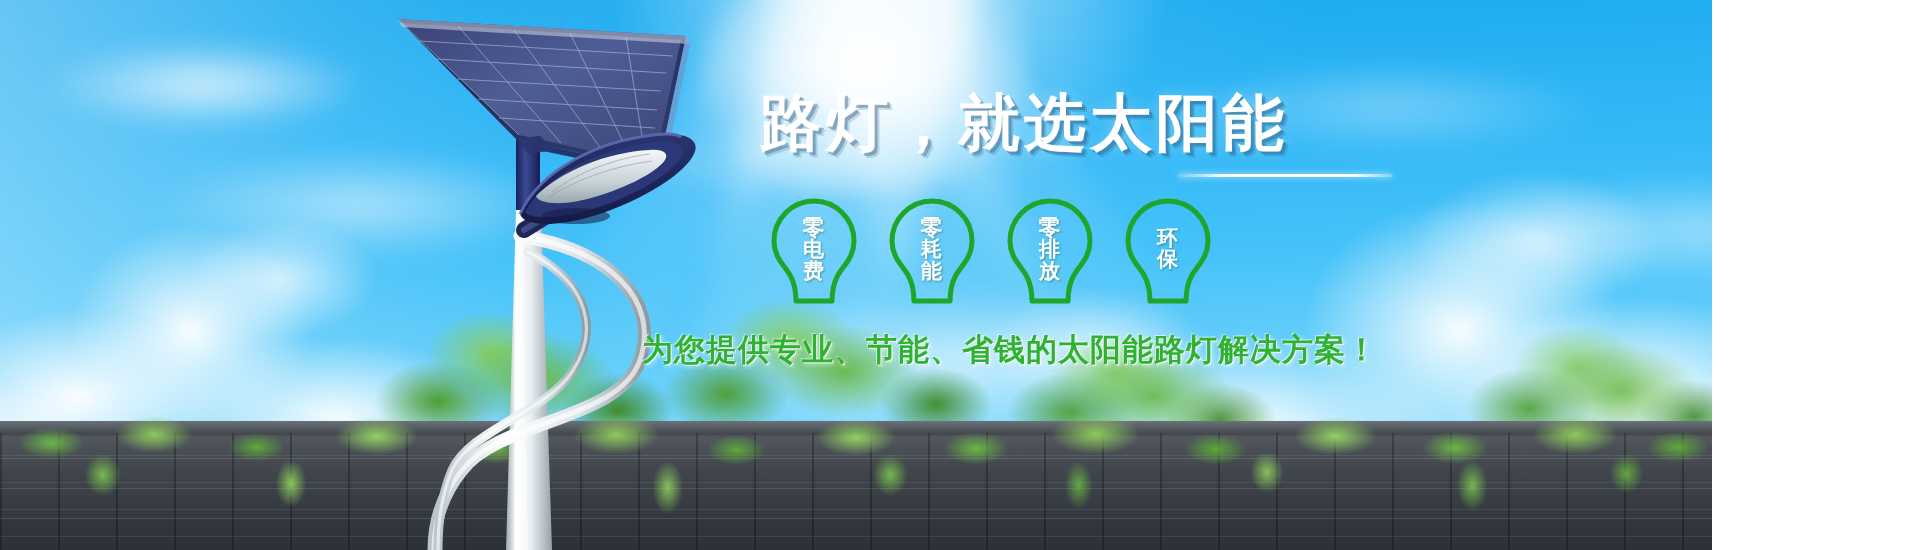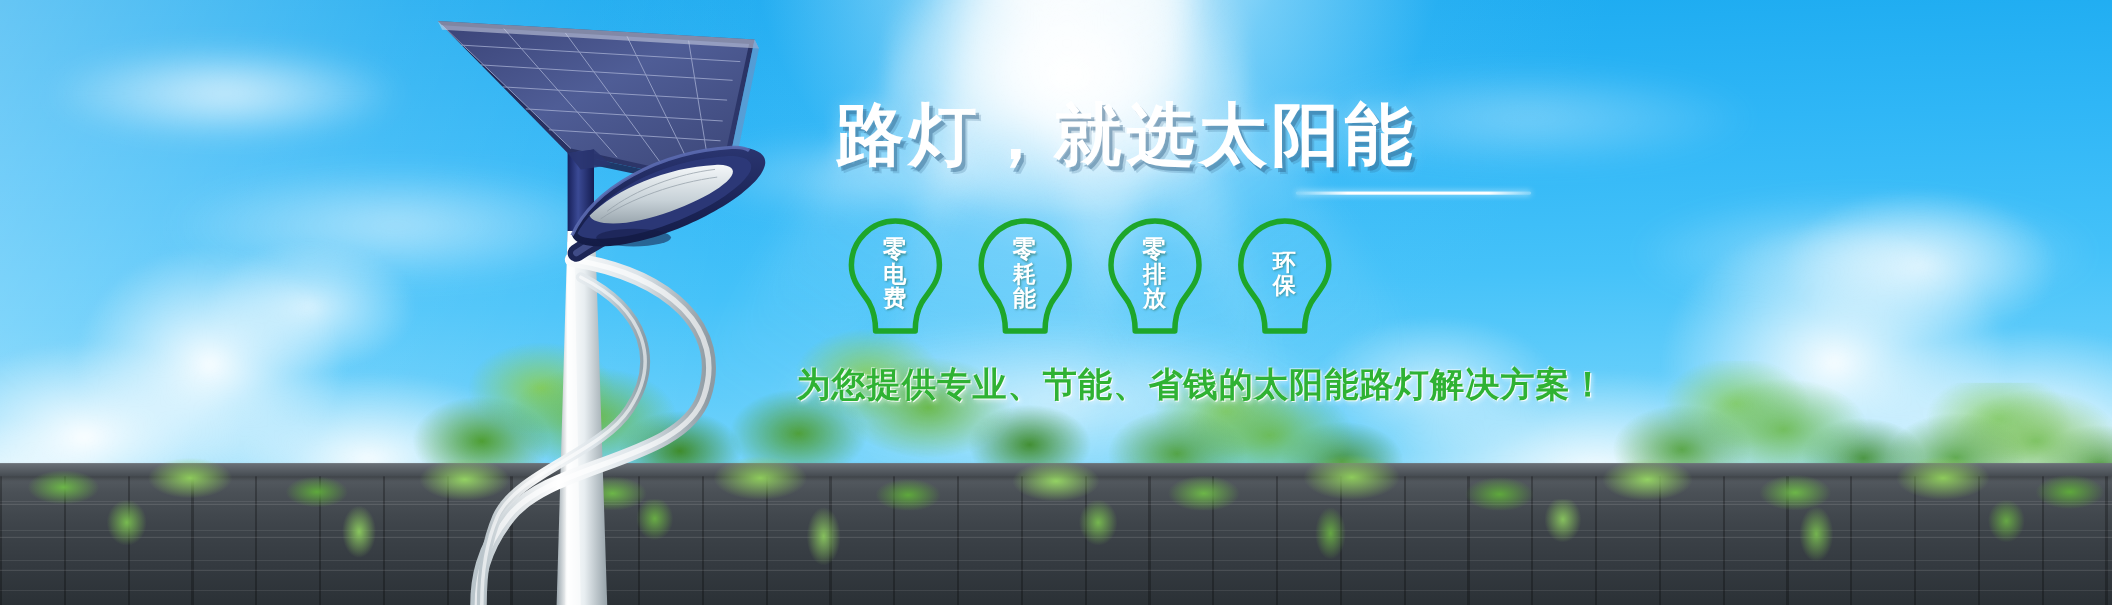--- a/index.html
+++ b/index.html
@@ -1,21 +1,21 @@
 <!DOCTYPE html>
 <html><head>
 <meta charset="utf-8">
 <title>Solar Street Light Banner</title>
 <style>
   html,body{margin:0;padding:0;background:#fff;}
   body{font-family:"DejaVu Sans","Liberation Sans",sans-serif;}
 
   .banner{
     position:relative;
-    width:1920px;height:550px;
+    width:1712px;height:550px;
     overflow:hidden;
     background:#2fb5f5;
   }
 
   
   .sky{
     position:absolute;inset:0;
     background:
       radial-gradient(circle at 52% -14%, rgba(255,255,255,0.98) 0%, rgba(255,255,255,0.70) 7%, rgba(214,243,255,0.45) 15%, rgba(120,205,250,0.10) 27%, rgba(0,0,0,0) 40%),
       linear-gradient(178deg,#17a8ef 0%,#2fb6f6 26%,#45c2f9 48%,#6fd2fb 70%,#9fe1fc 86%,#c9eefd 100%);
@@ -183,21 +183,20 @@
 
   .subline{
     margin-top:22px;margin-left:-118px;
     font-size:31px;font-weight:700;letter-spacing:1px;
     color:#2fb233;
     white-space:nowrap;
     text-shadow:
       1px 1px 0 rgba(255,255,255,.85),
       -1px -1px 0 rgba(255,255,255,.55),
       2px 2px 5px rgba(255,255,255,.6);
-    text-align: right;
   }
 </style>
 </head>
 <body>
 
 <div class="banner">
 
   <div class="sky"></div>
   <div class="sky-left-haze"></div>
   <div class="sun-ray r1"></div>

